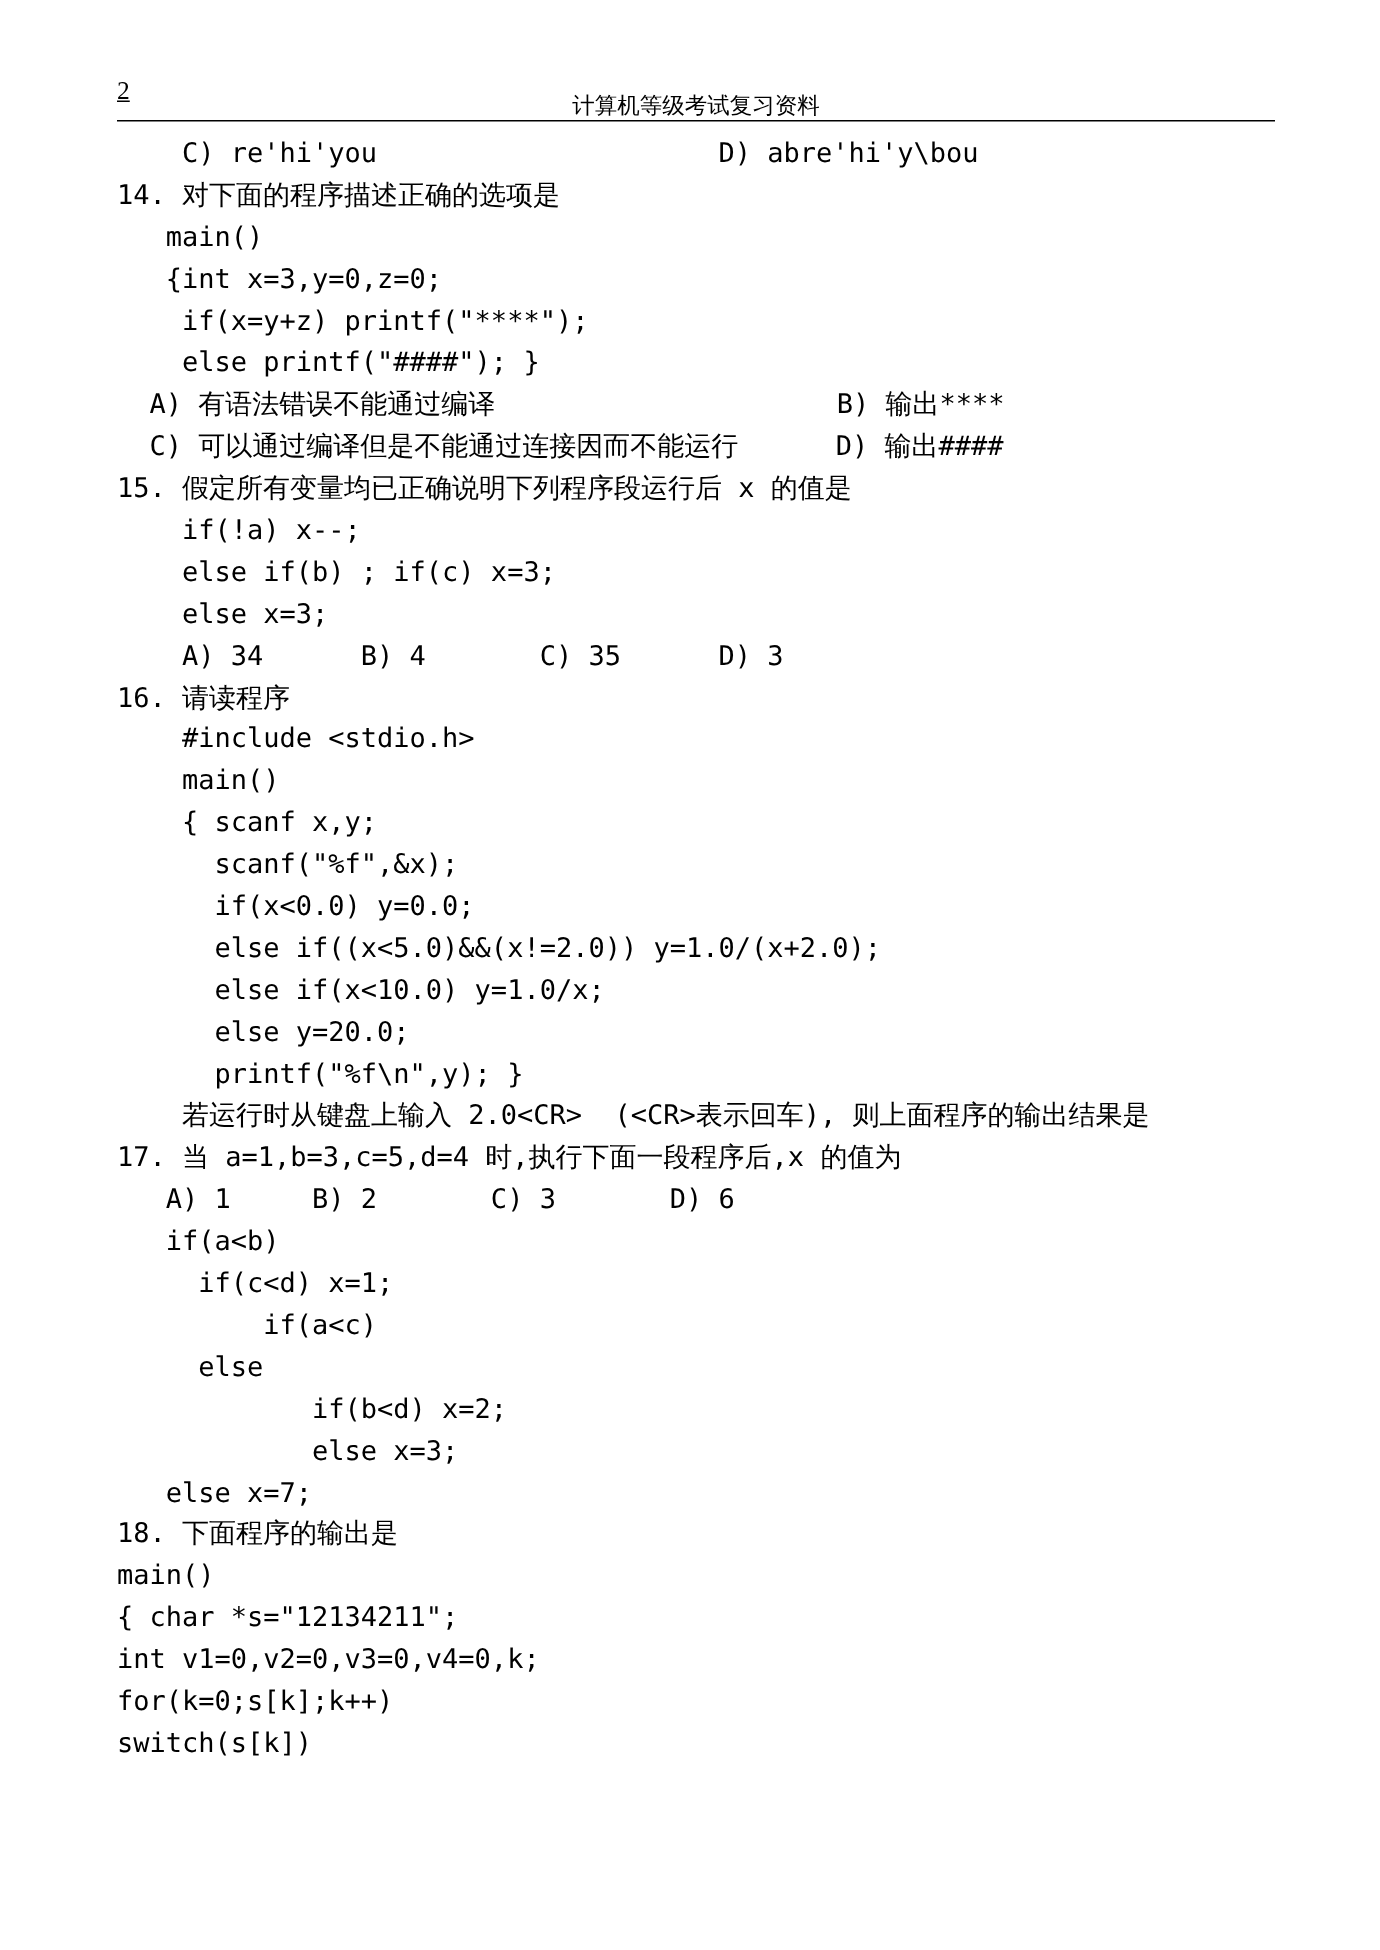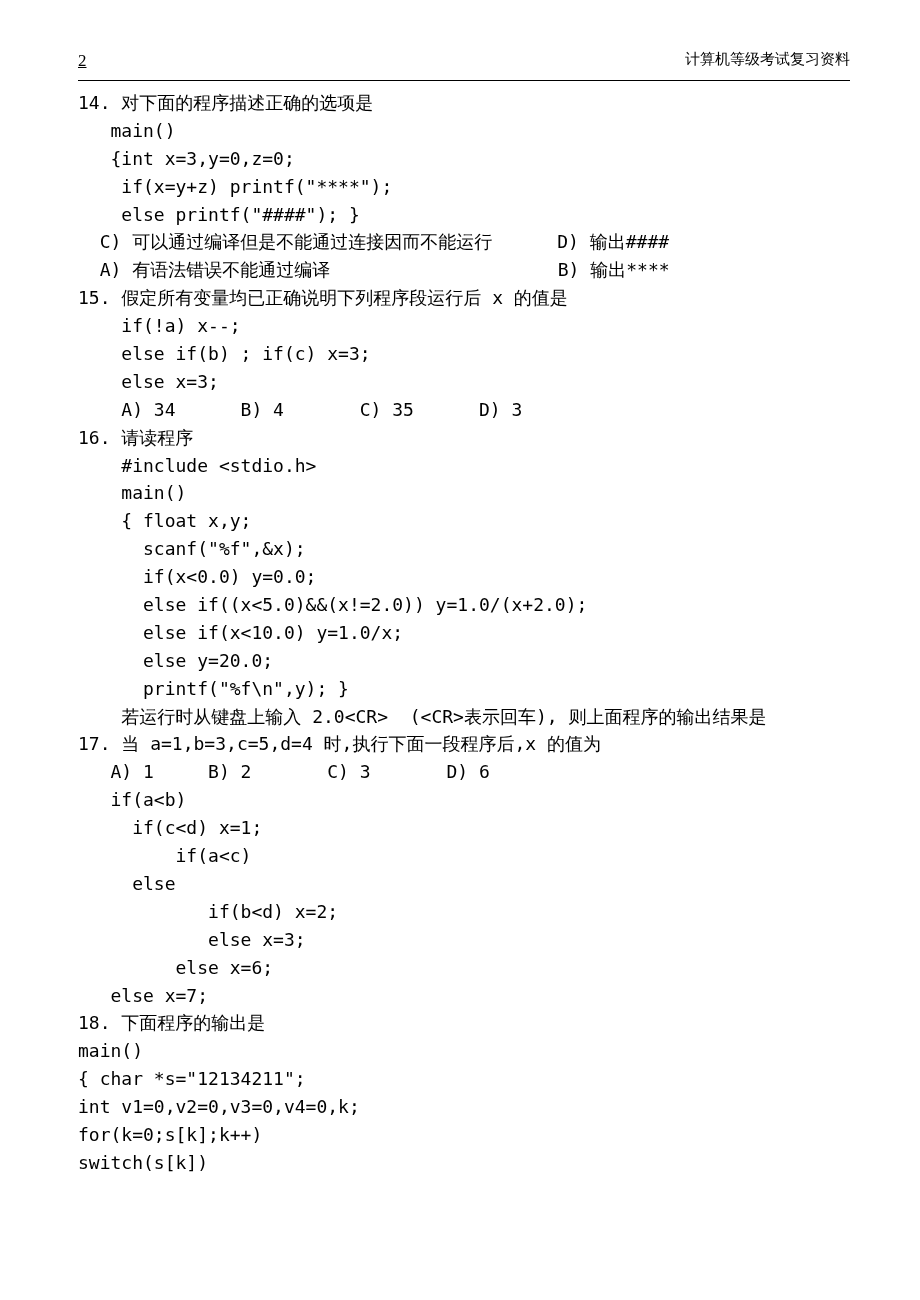--- a/index.html
+++ b/index.html
@@ -24,22 +24,22 @@
     position: absolute;
     left: 0;
     top: 0;
     font-size: 17px;
     text-decoration: underline;
   }
   .header-title {
     position: absolute;
     left: 0;
     right: 0;
-    top: 0;
-    text-align: right;
+    top: 12px;
+    text-align: center;
     font-size: 15px;
   }
   .hr {
     border-top: 1.5px solid #000;
     margin-bottom: 8px;
   }
   .line {
     white-space: pre;
     font-family: "SimSun", "宋体", monospace;
   }
@@ -47,52 +47,52 @@
 </head>
 <body>
 
 <div class="page">
   <div class="header">
     <span class="page-num">2</span>
     <span class="header-title">计算机等级考试复习资料</span>
   </div>
   <div class="hr"></div>
   <div id="body-lines">
+      <div class="line">    C) re'hi'you                     D) abre'hi'y\bou</div>
       <div class="line">14. 对下面的程序描述正确的选项是</div>
       <div class="line">   main()</div>
       <div class="line">   {int x=3,y=0,z=0;</div>
       <div class="line">    if(x=y+z) printf("****");</div>
       <div class="line">    else printf("####"); }</div>
+      <div class="line">  A) 有语法错误不能通过编译                     B) 输出****</div>
       <div class="line">  C) 可以通过编译但是不能通过连接因而不能运行      D) 输出####</div>
-      <div class="line">  A) 有语法错误不能通过编译                     B) 输出****</div>
       <div class="line">15. 假定所有变量均已正确说明下列程序段运行后 x 的值是</div>
       <div class="line">    if(!a) x--;</div>
       <div class="line">    else if(b) ; if(c) x=3;</div>
       <div class="line">    else x=3;</div>
       <div class="line">    A) 34      B) 4       C) 35      D) 3</div>
       <div class="line">16. 请读程序</div>
       <div class="line">    #include &lt;stdio.h&gt;</div>
       <div class="line">    main()</div>
-      <div class="line">    { float x,y;</div>
+      <div class="line">    { scanf x,y;</div>
       <div class="line">      scanf("%f",&amp;x);</div>
       <div class="line">      if(x&lt;0.0) y=0.0;</div>
       <div class="line">      else if((x&lt;5.0)&amp;&amp;(x!=2.0)) y=1.0/(x+2.0);</div>
       <div class="line">      else if(x&lt;10.0) y=1.0/x;</div>
       <div class="line">      else y=20.0;</div>
       <div class="line">      printf("%f\n",y); }</div>
       <div class="line">    若运行时从键盘上输入 2.0&lt;CR&gt;  (&lt;CR&gt;表示回车), 则上面程序的输出结果是</div>
       <div class="line">17. 当 a=1,b=3,c=5,d=4 时,执行下面一段程序后,x 的值为</div>
       <div class="line">   A) 1     B) 2       C) 3       D) 6</div>
       <div class="line">   if(a&lt;b)</div>
       <div class="line">     if(c&lt;d) x=1;</div>
       <div class="line">         if(a&lt;c)</div>
       <div class="line">     else</div>
       <div class="line">            if(b&lt;d) x=2;</div>
       <div class="line">            else x=3;</div>
-      <div class="line">         else x=6;</div>
       <div class="line">   else x=7;</div>
       <div class="line">18. 下面程序的输出是</div>
       <div class="line">main()</div>
       <div class="line">{ char *s="12134211";</div>
       <div class="line">int v1=0,v2=0,v3=0,v4=0,k;</div>
       <div class="line">for(k=0;s[k];k++)</div>
       <div class="line">switch(s[k])</div>
     </div>
 </div>
 

